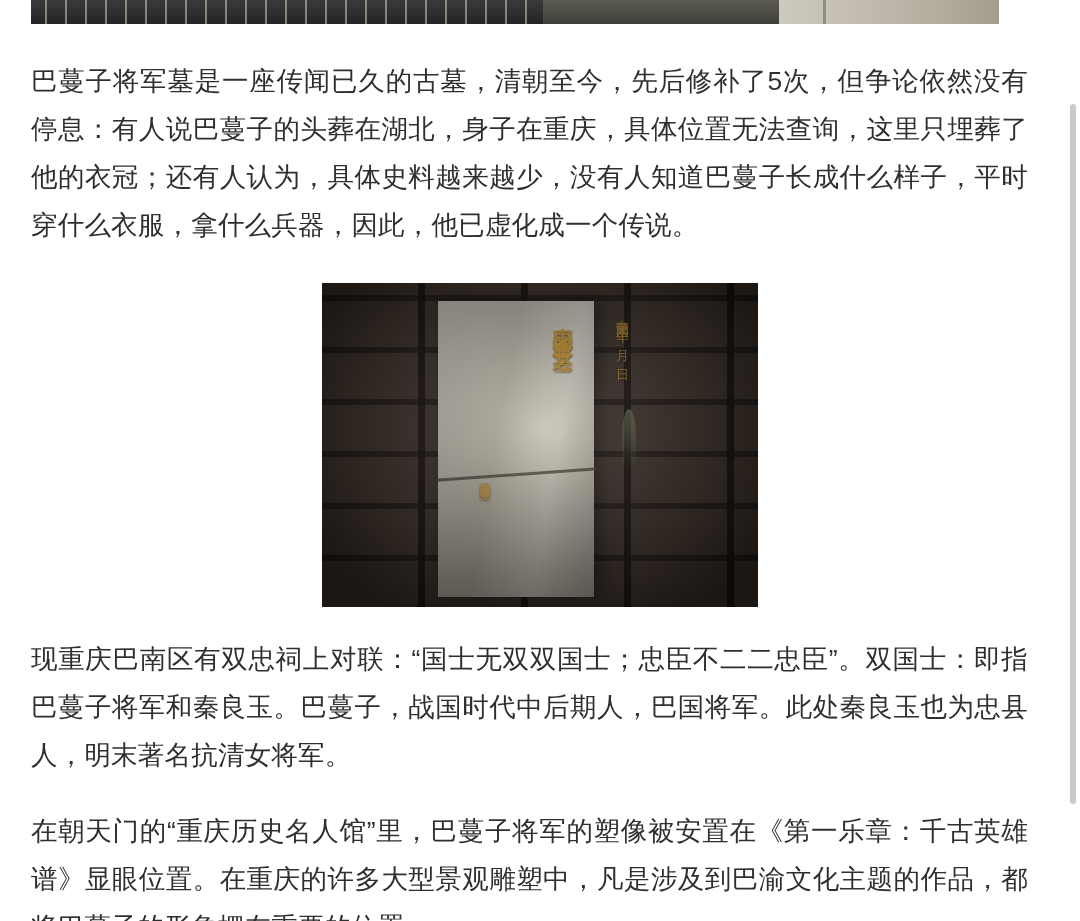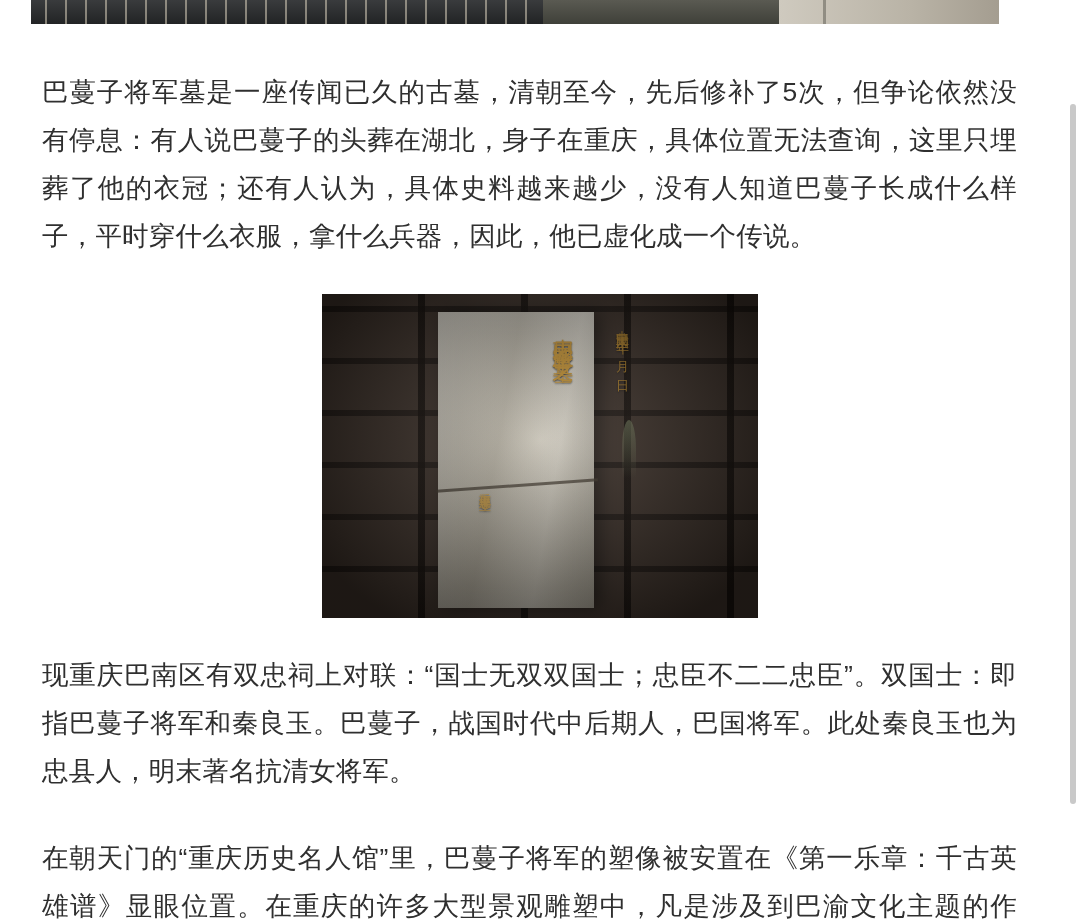--- a/index.html
+++ b/index.html
@@ -77,31 +77,31 @@
   }
 
   
   .article {
     position: absolute;
     left: 0;
     top: 24px;
     width: 1080px;
   }
   .para {
-    margin: 11px;
+    margin: 0;
     padding: 0 52px 0 31px;
     font-size: 26.5px;
     line-height: 48px;
     letter-spacing: 0.2px;
     color: #2f2f2f;
     text-align: justify;
     text-justify: inter-character;
   }
   .para.p1 { padding-top: 33px; }
-  .para.p2 { padding-top: 22px; }
+  .para.p2 { padding-top: 28px; }
   .para.p3 { padding-top: 28px; }
 
   
   .figure {
     margin: 34px 0 0 0;
     display: flex;
     justify-content: center;
   }
   .figure .photo {
     position: relative;

